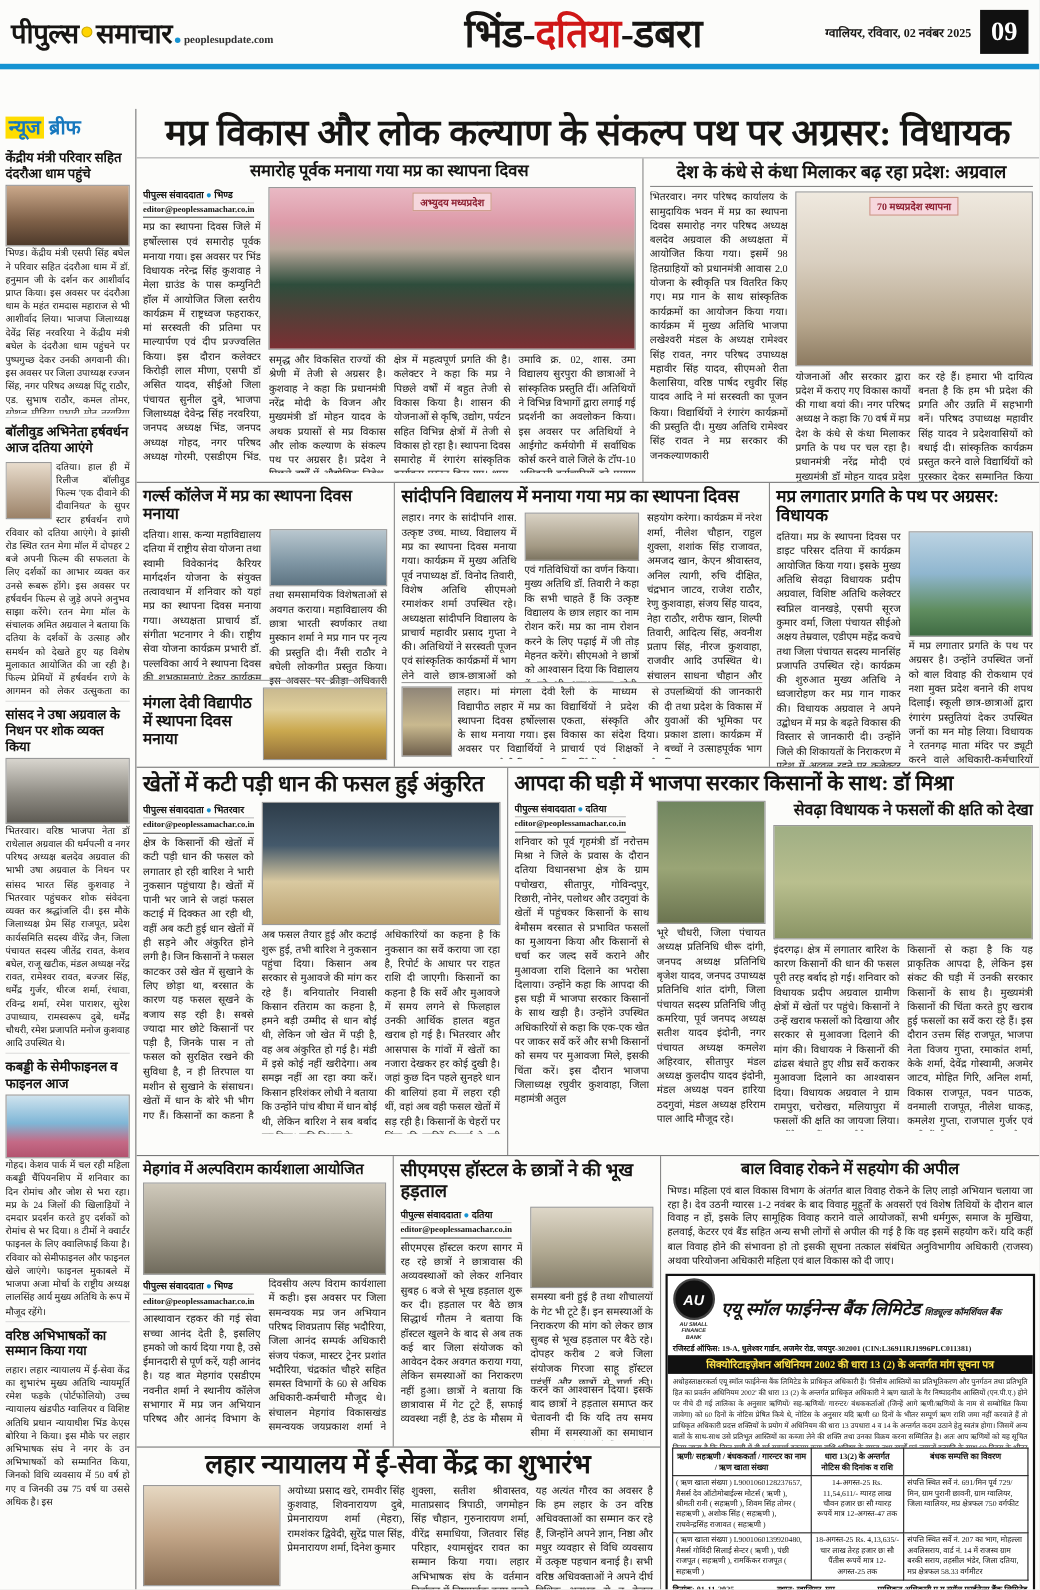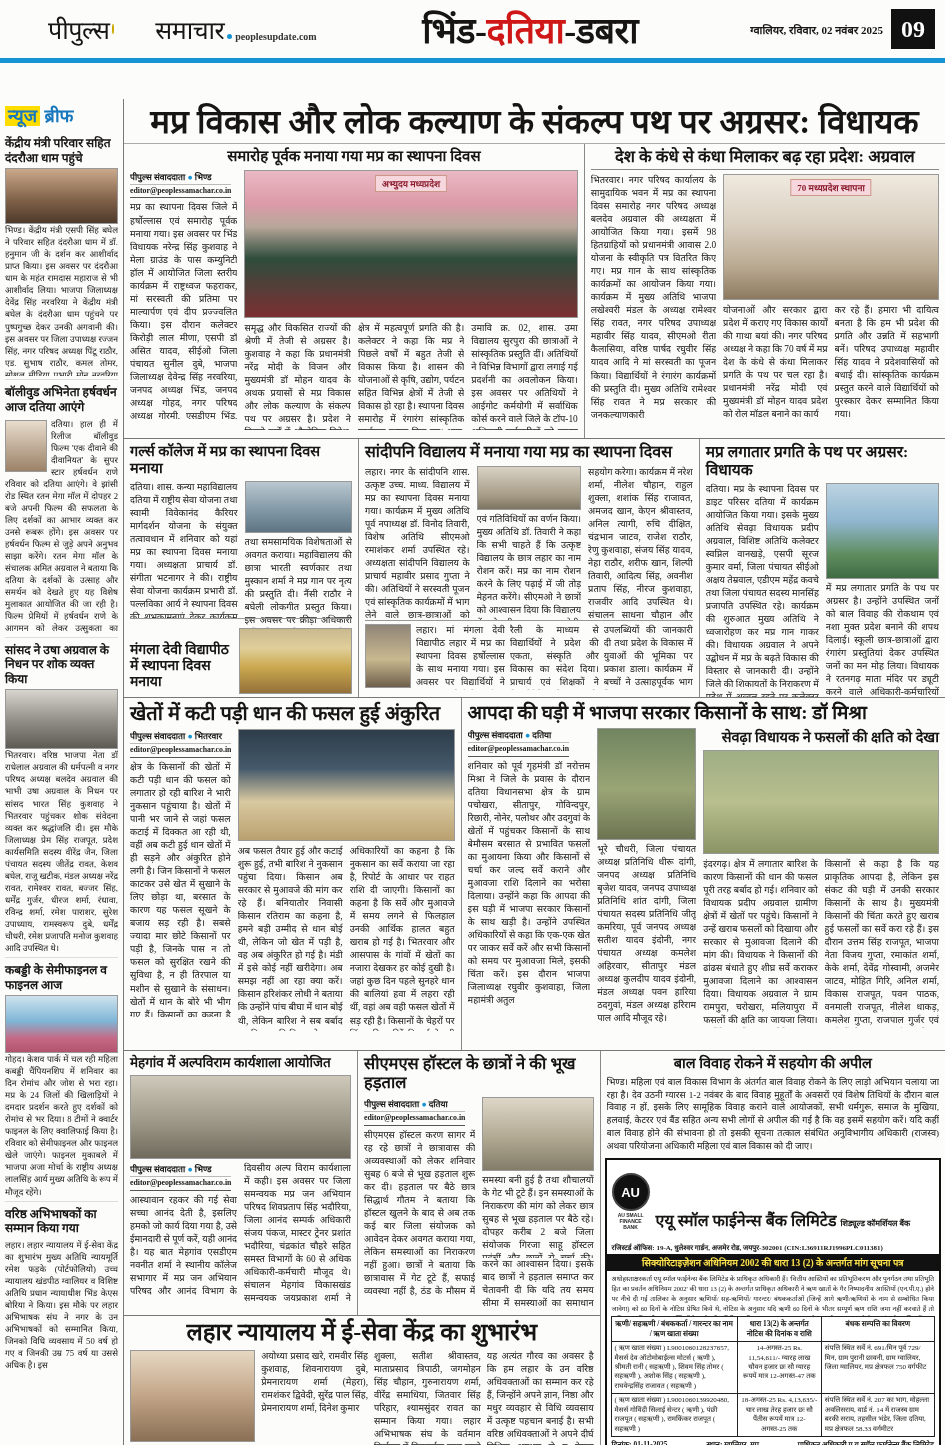--- a/index.html
+++ b/index.html
@@ -1,21 +1,21 @@
 <!DOCTYPE html>
 <html><head>
 <meta charset="utf-8">
 <style>
   html,body{margin:0;padding:0;background:#e9e9e6;}
   .page{width:945px;height:1445px;background:#fcfcfa;margin:0 auto;position:relative;overflow:hidden;
         font-family:"Liberation Serif","DejaVu Serif",serif;color:#161513;}
   
   .masthead{height:58px;display:flex;align-items:center;padding:0 10px;box-sizing:border-box;gap:8px;}
   .logo-wrap{display:flex;align-items:baseline;gap:3px;width:300px;}
-  .logo{font-size:25px;font-weight:normal;letter-spacing:-.5px;margin-left:38px;}
+  .logo{font-size:25px;font-weight:bold;letter-spacing:-.5px;}
   .logo-dot{width:8px;height:8px;border-radius:50%;background:#ffd400;align-self:center;border:1px solid #caa600;}
   .site{font-size:10px;font-weight:bold;color:#333;display:flex;align-items:center;gap:3px;}
   .site-dot{width:5px;height:5px;border-radius:50%;background:#1593d2;display:inline-block;}
   .edition{flex:1;text-align:center;font-size:36px;font-weight:bold;letter-spacing:-.5px;}
   .edition .red{color:#cf1717;}
   .dateline{font-size:11px;font-weight:bold;white-space:nowrap;}
   .pageno{background:#111;color:#fff;font-size:24px;font-weight:bold;padding:8px 10px;line-height:1;}
   .rule{height:5px;background:#1593d2;margin:0 0 1px 0;}
   
   .content{display:flex;height:1378px;margin-top:36px;}
@@ -63,21 +63,21 @@
   .col{flex:1;font-size:9.3px;line-height:1.4;text-align:justify;overflow:hidden;}
   .row2{display:flex;height:294px;}
   .row3{display:flex;height:258px;border-top:1.5px solid #777;}
   .row4{display:flex;height:352px;border-top:1.5px solid #777;}
   .rowB{display:flex;flex:1;border-top:1.5px solid #777;min-height:0;}
   .bl{width:58%;display:flex;flex-direction:column;min-width:0;}
   .blTop{display:flex;height:264px;}
   .br{width:42%;border-left:1.5px solid #888;display:flex;flex-direction:column;min-width:0;}
   
   .bank{border:2px solid #111;margin:3px 4px;flex:1;display:flex;flex-direction:column;overflow:hidden;background:#fff;}
-  .bank-head{display:flex;align-items:flex-end;gap:6px;padding:13px 5px;}
+  .bank-head{display:flex;align-items:center;gap:6px;padding:2px 5px;font-style:italic;}
   .au-logo{width:34px;height:34px;border-radius:50%;background:#111;color:#fff;font-weight:bold;font-size:13px;
            display:flex;align-items:center;justify-content:center;flex:0 0 auto;
            font-family:"Liberation Sans",sans-serif;border:2px solid #444;}
   .au-sub{font-size:5px;font-weight:bold;color:#222;width:34px;text-align:center;line-height:1.2;
           font-family:"Liberation Sans",sans-serif;}
   .bank-brand{font-size:16px;font-weight:bold;line-height:1.1;}
   .bank-tag{font-size:8px;font-weight:bold;}
   .bank-addr{font-size:7px;font-weight:bold;padding:0 5px 2px;}
   .bank-strip{background:#111;color:#ffe34d;font-size:9.5px;font-weight:bold;text-align:center;padding:2px 3px;}
   .bank-body{font-size:6.6px;line-height:1.5;text-align:justify;padding:3px 5px;overflow:hidden;max-height:128px;}
@@ -192,21 +192,21 @@
               </div>
             </div>
           </div>
         </section>
 
         <section class="art vsep" style="width:44%">
           <div class="h2" style="font-size:16.5px;text-align:center;border-bottom:1px solid #888;padding-bottom:2px">देश के कंधे से कंधा मिलाकर बढ़ रहा प्रदेश: अग्रवाल</div>
           <div class="cols">
             <div class="col" style="flex:0 0 36%;max-height:252px">भितरवार। नगर परिषद कार्यालय के सामुदायिक भवन में मप्र का स्थापना दिवस समारोह नगर परिषद अध्यक्ष बलदेव अग्रवाल की अध्यक्षता में आयोजित किया गया। इसमें 98 हितग्राहियों को प्रधानमंत्री आवास 2.0 योजना के स्वीकृति पत्र वितरित किए गए। मप्र गान के साथ सांस्कृतिक कार्यक्रमों का आयोजन किया गया। कार्यक्रम में मुख्य अतिथि भाजपा लखेश्वरी मंडल के अध्यक्ष रामेश्वर सिंह रावत, नगर परिषद उपाध्यक्ष महावीर सिंह यादव, सीएमओ रीता कैलासिया, वरिष्ठ पार्षद रघुवीर सिंह यादव आदि ने मां सरस्वती का पूजन किया। विद्यार्थियों ने रंगारंग कार्यक्रमों की प्रस्तुति दी। मुख्य अतिथि रामेश्वर सिंह रावत ने मप्र सरकार की जनकल्याणकारी</div>
             <div style="flex:1;min-width:0">
-              <div class="ph photo p-ceremony" style="height:126px">
+              <div class="ph photo p-ceremony" style="height:159px">
                 <span class="ph-label">70 मध्यप्रदेश स्थापना</span>
               </div>
               <div class="cols" style="margin-top:4px">
                 <div class="col" style="max-height:118px">योजनाओं और सरकार द्वारा प्रदेश में कराए गए विकास कार्यों की गाथा बयां की। नगर परिषद अध्यक्ष ने कहा कि 70 वर्ष में मप्र देश के कंधे से कंधा मिलाकर प्रगति के पथ पर चल रहा है। प्रधानमंत्री नरेंद्र मोदी एवं मुख्यमंत्री डॉ मोहन यादव प्रदेश को रोल मॉडल बनाने का कार्य</div>
                 <div class="col" style="max-height:118px">कर रहे हैं। हमारा भी दायित्व बनता है कि हम भी प्रदेश की प्रगति और उन्नति में सहभागी बनें। परिषद उपाध्यक्ष महावीर सिंह यादव ने प्रदेशवासियों को बधाई दी। सांस्कृतिक कार्यक्रम प्रस्तुत करने वाले विद्यार्थियों को पुरस्कार देकर सम्मानित किया गया।</div>
               </div>
             </div>
           </div>
         </section>
       </div>
@@ -214,21 +214,21 @@
       <div class="row3">
         <section class="art" style="width:28.5%;display:flex;flex-direction:column">
           <div class="h2" style="font-size:14.5px">गर्ल्स कॉलेज में मप्र का स्थापना दिवस मनाया</div>
           <div class="cols" style="flex:1;min-height:0">
             <div class="col" style="max-height:150px">दतिया। शास. कन्या महाविद्यालय दतिया में राष्ट्रीय सेवा योजना तथा स्वामी विवेकानंद कैरियर मार्गदर्शन योजना के संयुक्त तत्वावधान में शनिवार को यहां मप्र का स्थापना दिवस मनाया गया। अध्यक्षता प्राचार्य डॉ. संगीता भटनागर ने की। राष्ट्रीय सेवा योजना कार्यक्रम प्रभारी डॉ. पल्लविका आर्य ने स्थापना दिवस की शुभकामनाएं देकर कार्यक्रम का संचालन किया। मुदिता मिश्रा सहायक प्राध्यापक हिंदी विभाग ने छात्राओं को मप्र की ऐतिहासिक, सांस्कृतिक, पारंपरिक</div>
             <div style="flex:1;min-width:0">
               <div class="ph photo p-girls" style="height:52px"></div>
               <div class="col" style="margin-top:3px;max-height:96px">तथा समसामयिक विशेषताओं से अवगत कराया। महाविद्यालय की छात्रा भारती स्वर्णकार तथा मुस्कान शर्मा ने मप्र गान पर नृत्य की प्रस्तुति दी। नैंसी राठौर ने बघेली लोकगीत प्रस्तुत किया। इस अवसर पर क्रीड़ा अधिकारी भूपेंद्र सिंह इंदुरिख्या, डॉ. कपिल अवस्थी, डॉ. गिर्राज वर्मा, अरविंद अहिरवार आदि उपस्थित रहे।</div>
             </div>
           </div>
-          <div style="display:flex;gap:5px;align-items:flex-end;border-top:1px solid #999;padding-top:3px;height:72px">
+          <div style="display:flex;gap:5px;align-items:center;border-top:1px solid #999;padding-top:3px;height:72px">
             <div class="h2" style="font-size:14px;flex:0 0 47%">मंगला देवी विद्यापीठ में स्थापना दिवस मनाया</div>
             <div class="ph photo p-rally" style="flex:1;height:66px"></div>
           </div>
         </section>
 
         <section class="art vsep" style="width:41.5%;display:flex;flex-direction:column">
           <div class="h2" style="font-size:16px">सांदीपनि विद्यालय में मनाया गया मप्र का स्थापना दिवस</div>
           <div class="cols" style="flex:1;min-height:0">
             <div class="col" style="max-height:158px">लहार। नगर के सांदीपनि शास. उत्कृष्ट उच्च. माध्य. विद्यालय में मप्र का स्थापना दिवस मनाया गया। कार्यक्रम में मुख्य अतिथि पूर्व नपाध्यक्ष डॉ. विनोद तिवारी, विशेष अतिथि सीएमओ रमाशंकर शर्मा उपस्थित रहे। अध्यक्षता सांदीपनि विद्यालय के प्राचार्य महावीर प्रसाद गुप्ता ने की। अतिथियों ने सरस्वती पूजन एवं सांस्कृतिक कार्यक्रमों में भाग लेने वाले छात्र-छात्राओं को पुरस्कृत किया। प्राचार्य महावीर प्रसाद गुप्ता ने विद्यालय की संरचना</div>
             <div style="flex:1;min-width:0">

